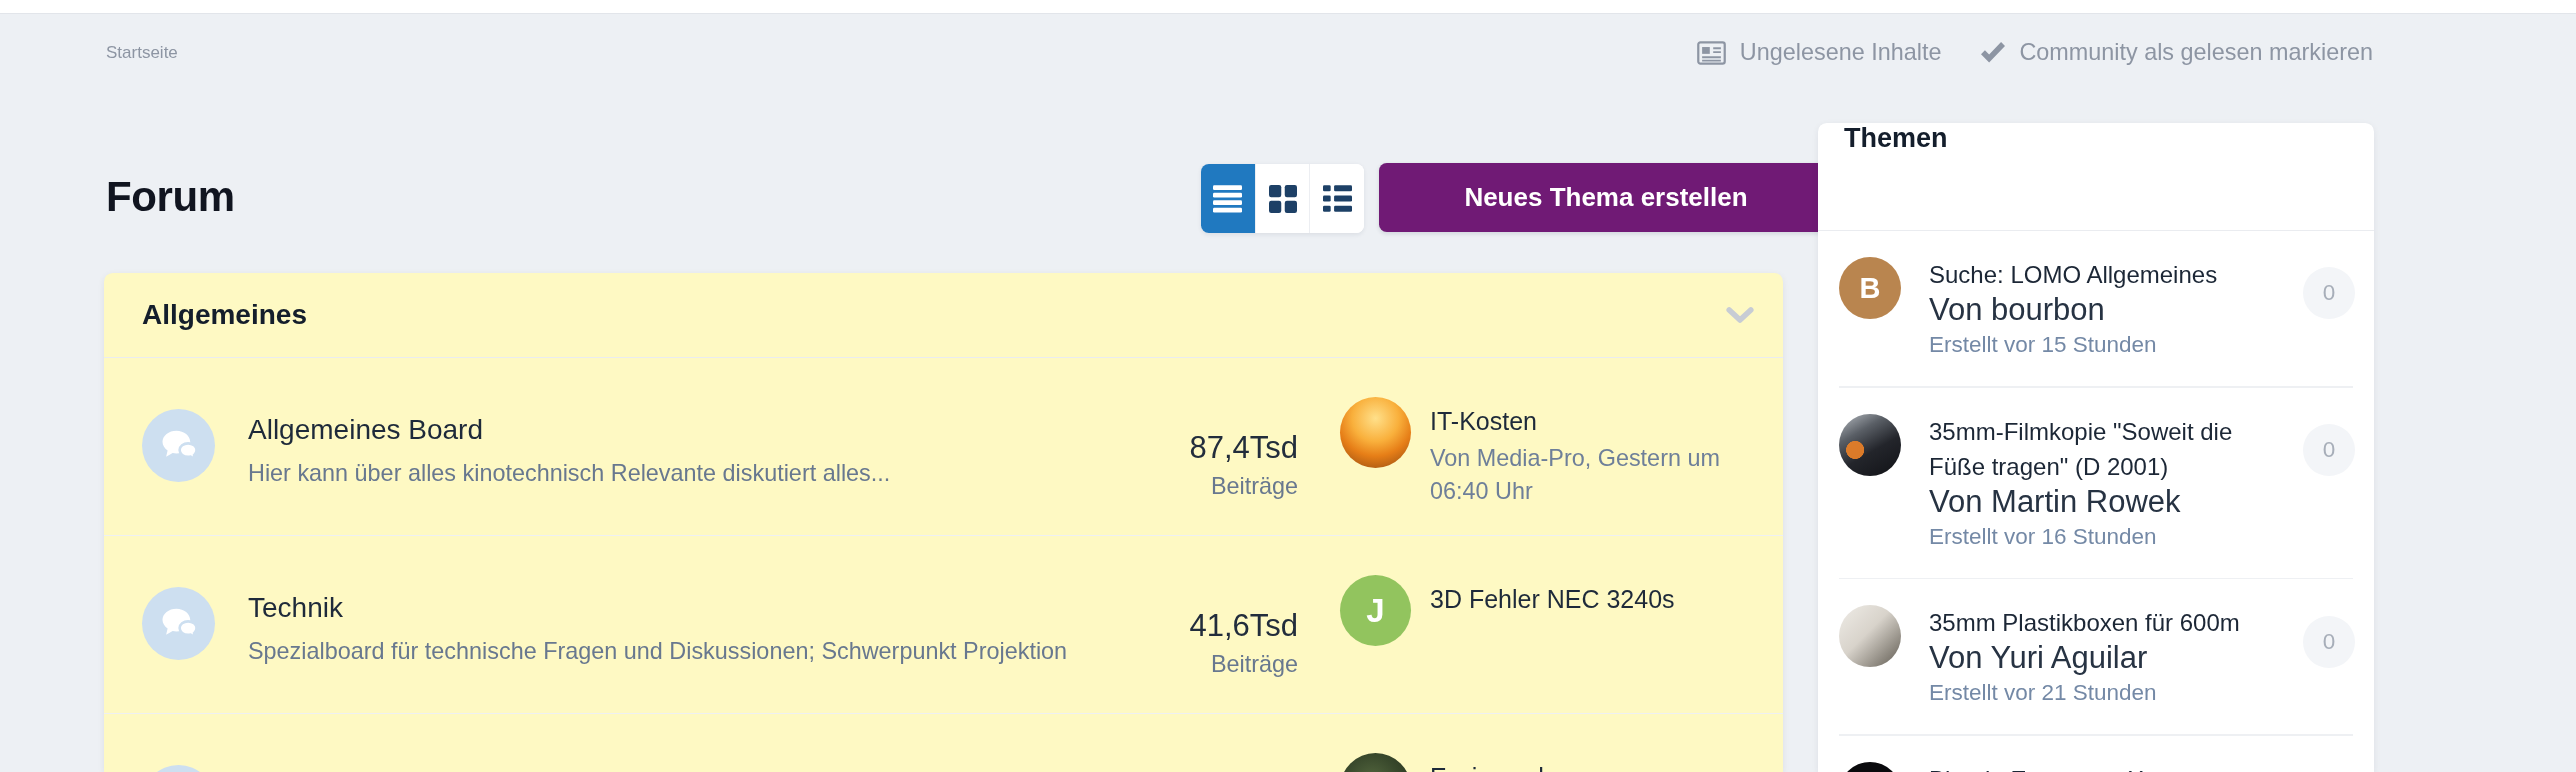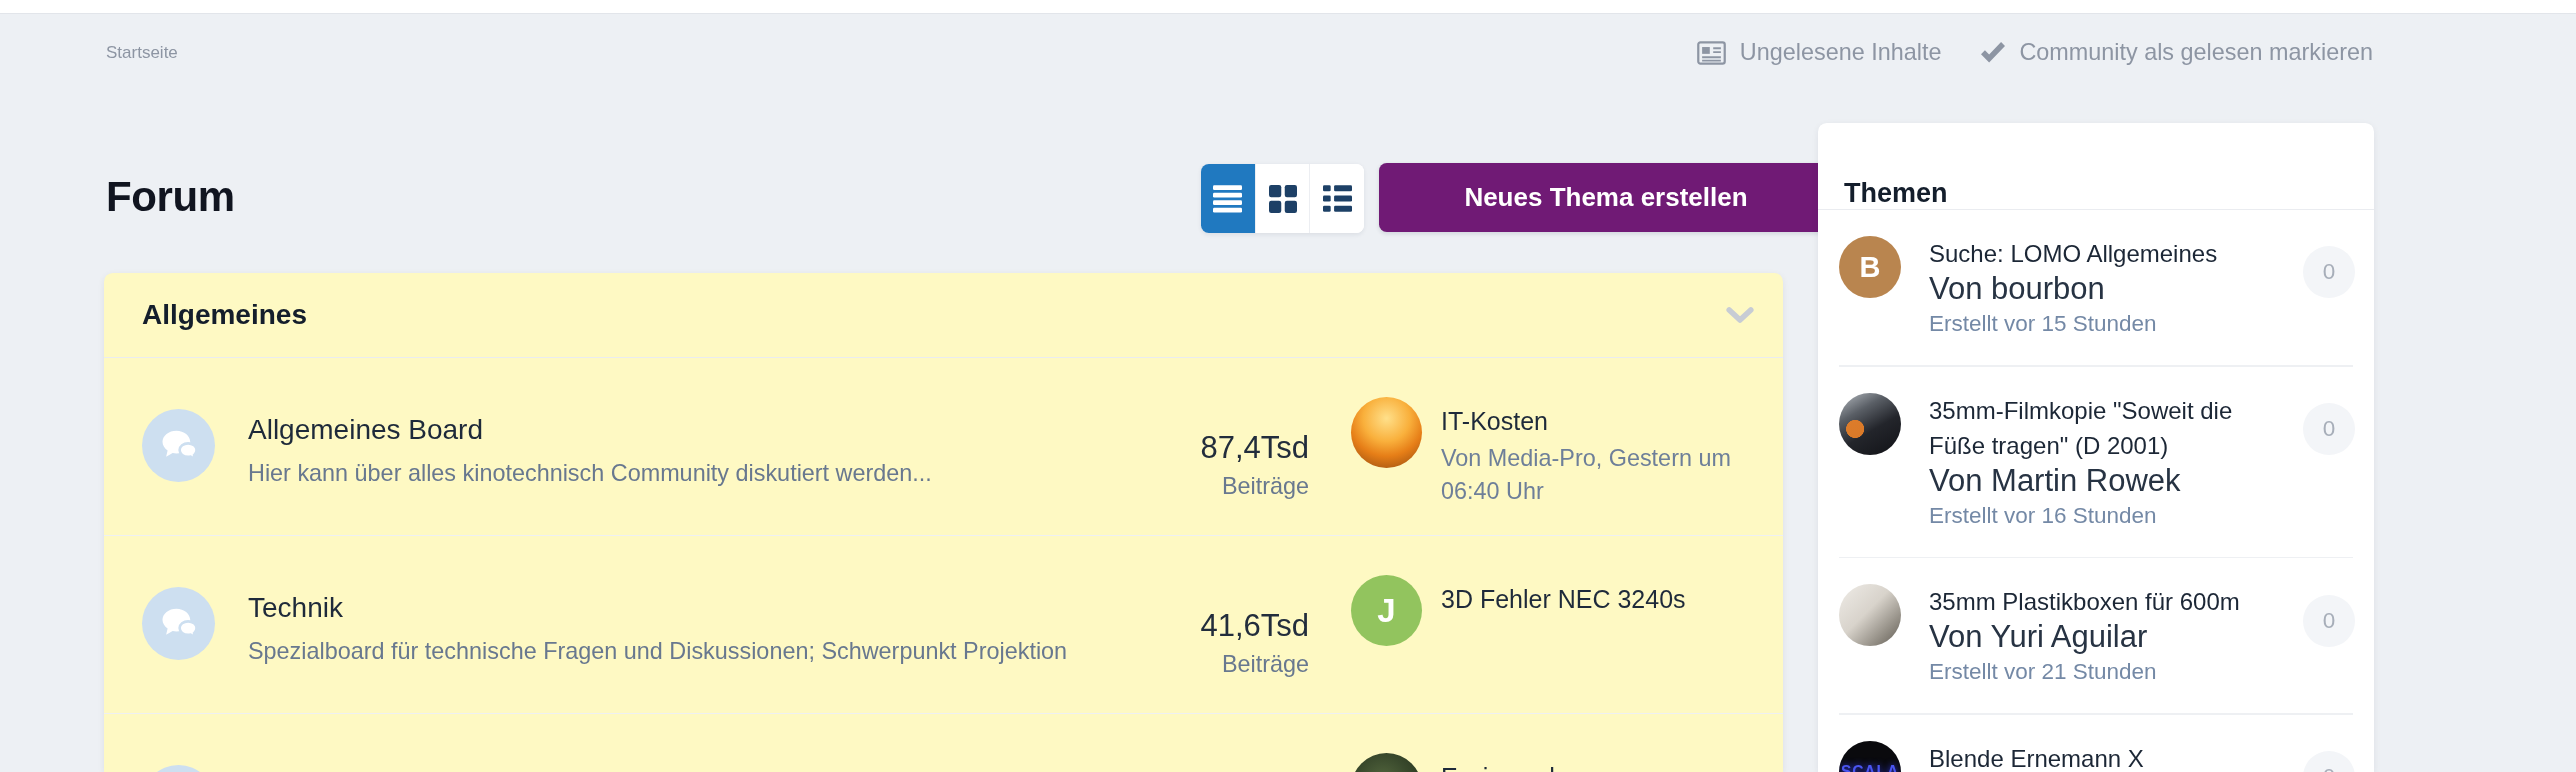--- a/index.html
+++ b/index.html
@@ -49,21 +49,21 @@
     background:#ffffff; border-radius:8.7px 8.7px 0 0; overflow:hidden;
     box-shadow:0 2.6px 7.8px rgba(20,35,60,.07); }
 
   
   .cat-header { height:85px; display:flex; align-items:center;
     padding:0 29px 0 38px; border-bottom:1.7px solid #eaecf0; }
   .cat-title { font-size:28px; font-weight:bold; color:#141e2c; }
   .collapse { margin-left:auto; color:#c7ccd4; display:flex; align-items:center; }
 
   
-  .forum-row { display:flex; height:178px; padding:39px 22px 0 38px;
+  .forum-row { display:flex; height:178px; padding:39px 33px 0 38px;
     border-bottom:1.7px solid #eef0f3; }
   .forum-row.partial { border-bottom:none; }
   .row-icon { width:73px; height:73px; border-radius:50%; background:#cddff0;
     margin-top:12px; flex-shrink:0; display:flex; align-items:center; justify-content:center; }
   .row-main { flex:1; min-width:0; margin-left:33px; padding-top:17.3px; }
   .row-title { display:block; font-size:28px; font-weight:500; color:#1e2a3a; }
   .row-desc { margin-top:14px; font-size:23.4px; color:#68788f; white-space:nowrap;
     overflow:hidden; text-overflow:ellipsis; }
   .row-stats { width:173px; flex-shrink:0; text-align:right; padding-top:33px; }
   .count { font-size:31px; font-weight:500; color:#222d3c; }
@@ -83,21 +83,21 @@
   .av-camo   { background:radial-gradient(circle at 45% 40%, #55683f 0%, #39492c 45%, #1f2a18 100%); }
   .av-projector { background:
       radial-gradient(circle at 26% 58%, rgba(228,126,40,.95) 0 15%, rgba(228,126,40,0) 16%),
       linear-gradient(150deg,#b9bec4 0%,#5a5f66 30%,#23252b 58%,#111216 100%); }
   .av-camera { background:linear-gradient(135deg,#efece7 0%,#d8d3cb 45%,#8f8a81 78%,#5f5a52 100%); }
   .av-scala  { background:#0a0a0d; }
   .av-scala span { color:#4a55f0; font-size:15.6px; font-weight:bold; letter-spacing:0.9px;
     text-shadow:0 0 7px #3740ff; }
 
   
-  .side-header { height:87px; display:flex; align-items:flex-end; padding:0 26px;
+  .side-header { height:108px; display:flex; align-items:flex-start; padding:0 26px;
     border-bottom:1.7px solid #eaecf0; }
   .side-title { font-size:27px; font-weight:bold; color:#141e2c; }
   .topic { display:flex; padding:26px 19px 24px 21px; }
   .t-div { height:1.7px; background:#eef0f3; margin:0 21px; }
   .topic-avatar { width:62px; height:62px; border-radius:50%; flex-shrink:0;
     display:flex; align-items:center; justify-content:center; overflow:hidden; }
   .topic-avatar .av-letter { font-size:29px; }
   .topic-body { flex:1; min-width:0; margin-left:28px; }
   .topic-title { display:block; font-size:24px; font-weight:500; line-height:35px;
     color:#1c2736; max-width:351px; }
@@ -177,21 +177,21 @@
 
   <div class="forum-row">
     <div class="row-icon">
       <svg width="40" height="35" viewBox="0 0 46 40">
         <path fill="#ffffff" d="M20 3C11.2 3 4 8.7 4 15.8c0 4 2.3 7.6 5.9 9.9L8.2 33l7.5-4.3c1.4.3 2.8.5 4.3.5 8.8 0 16-5.7 16-12.9C36 8.7 28.8 3 20 3z"></path>
         <path fill="#ffffff" stroke="#cddff0" stroke-width="3" d="M33.5 17.5c-5.4 0-9.8 3.5-9.8 7.8 0 4.3 4.4 7.8 9.8 7.8 1 0 1.9-.1 2.8-.3l5.1 3-1.1-4.7c1.8-1.5 2.9-3.5 2.9-5.8 0-4.3-4.3-7.8-9.7-7.8z"></path>
       </svg>
     </div>
     <div class="row-main">
       <a class="row-title">Allgemeines Board</a>
-      <div class="row-desc">Hier kann über alles kinotechnisch Community diskutiert werden...</div>
+      <div class="row-desc">Hier kann über alles kinotechnisch Relevante diskutiert alles...</div>
     </div>
     <div class="row-stats">
       <div class="count">87,4Tsd</div>
       <div class="count-label">Beiträge</div>
     </div>
     <a class="row-avatar av-lion"></a>
     <div class="row-last">
       <a class="last-title">IT-Kosten</a>
       <div class="last-meta">Von Media-Pro, Gestern um 06:40 Uhr</div>
     </div>

